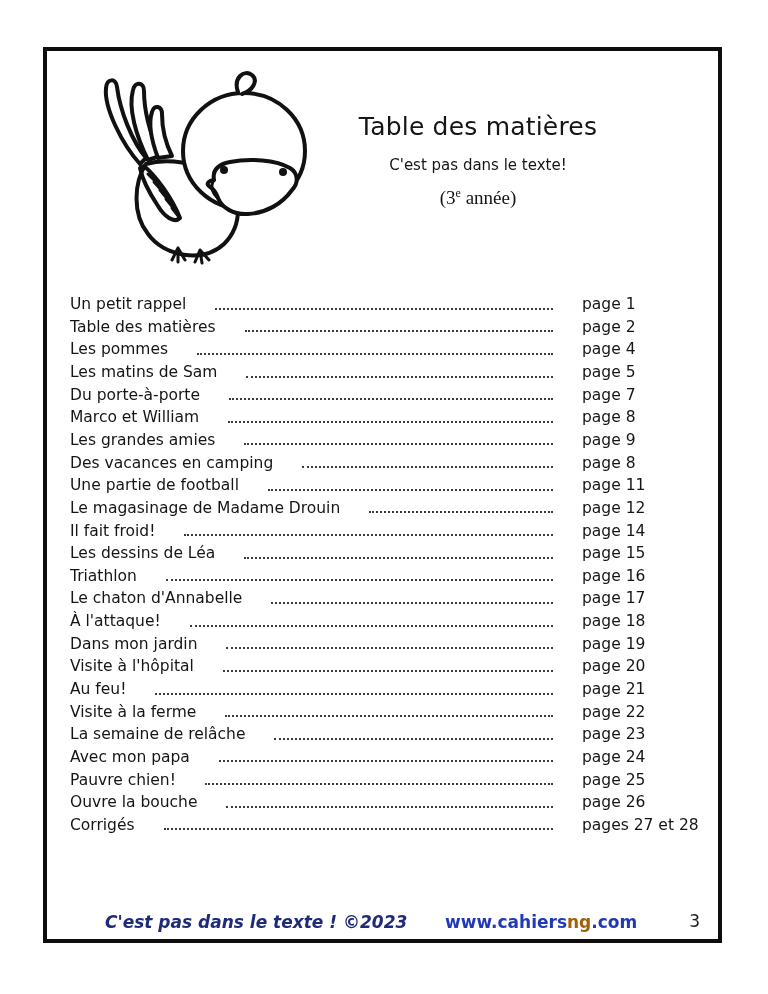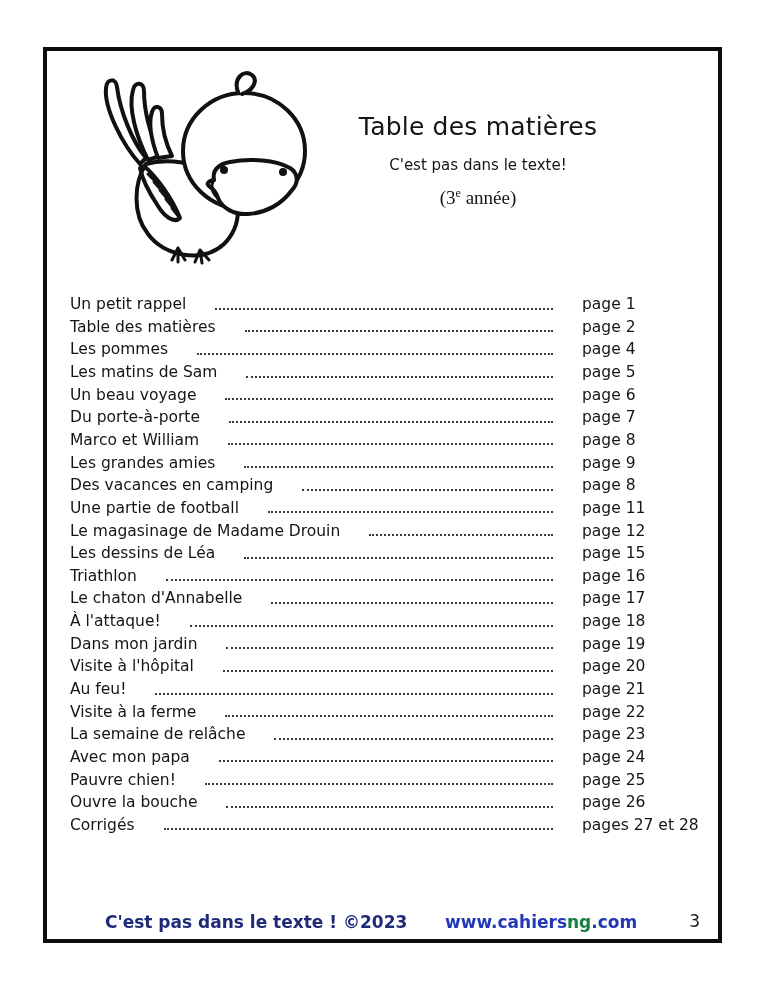--- a/index.html
+++ b/index.html
@@ -21,26 +21,26 @@
   .title-line3 sup{font-size:12px;vertical-align:super;line-height:0;}
   
   .toc{position:absolute;left:70px;top:293px;width:632px;}
   .toc-row{display:flex;align-items:flex-end;height:22.65px;gap:24px;}
   .toc-title{white-space:nowrap;font-size:15.5px;line-height:1;padding-bottom:3px;}
   .toc-dots{flex:1 1 auto;border-bottom:2px dotted #3a3a3a;margin:0 5px 6px 5px;min-width:8px;}
   .toc-page{flex:0 0 auto;min-width:120px;font-size:15.5px;line-height:1;padding-bottom:3px;white-space:nowrap;}
   
   .footer{position:absolute;left:43px;top:906px;width:679px;height:32px;}
   .footer-left{
-    position:absolute;left:62px;top:6px;font-size:17px;font-weight:bold;color:#1f2a78;white-space:nowrap;
+    position:absolute;left:62px;top:6px;font-size:17px;font-weight:bold;color:#1f2a78;white-space:nowrap;font-style:italic;
   }
   .footer-site{
     position:absolute;left:402px;top:6px;font-size:17px;font-weight:bold;color:#2138b8;white-space:nowrap;
   }
-  .footer-site .site-mid{color:#15803d;}
+  .footer-site .site-mid{color:#a16207;}
   .footer-pagenum{
     position:absolute;right:22px;top:5px;font-size:17px;color:#1a1a1a;
   }
 </style>
 </head>
 <body>
 
 <div class="page-border"></div>
 
 <svg class="bird" viewBox="0 0 238 232" aria-hidden="true">
@@ -91,25 +91,20 @@
       <span class="toc-title">Les pommes</span>
       <span class="toc-dots"></span>
       <span class="toc-page">page 4</span>
     </div>
     <div class="toc-row">
       <span class="toc-title">Les matins de Sam</span>
       <span class="toc-dots"></span>
       <span class="toc-page">page 5</span>
     </div>
     <div class="toc-row">
-      <span class="toc-title">Un beau voyage</span>
-      <span class="toc-dots"></span>
-      <span class="toc-page">page 6</span>
-    </div>
-    <div class="toc-row">
       <span class="toc-title">Du porte-à-porte</span>
       <span class="toc-dots"></span>
       <span class="toc-page">page 7</span>
     </div>
     <div class="toc-row">
       <span class="toc-title">Marco et William</span>
       <span class="toc-dots"></span>
       <span class="toc-page">page 8</span>
     </div>
     <div class="toc-row">
@@ -124,20 +119,25 @@
     </div>
     <div class="toc-row">
       <span class="toc-title">Une partie de football</span>
       <span class="toc-dots"></span>
       <span class="toc-page">page 11</span>
     </div>
     <div class="toc-row">
       <span class="toc-title">Le magasinage de Madame Drouin</span>
       <span class="toc-dots"></span>
       <span class="toc-page">page 12</span>
+    </div>
+    <div class="toc-row">
+      <span class="toc-title">Il fait froid!</span>
+      <span class="toc-dots"></span>
+      <span class="toc-page">page 14</span>
     </div>
     <div class="toc-row">
       <span class="toc-title">Les dessins de Léa</span>
       <span class="toc-dots"></span>
       <span class="toc-page">page 15</span>
     </div>
     <div class="toc-row">
       <span class="toc-title">Triathlon</span>
       <span class="toc-dots"></span>
       <span class="toc-page">page 16</span>

